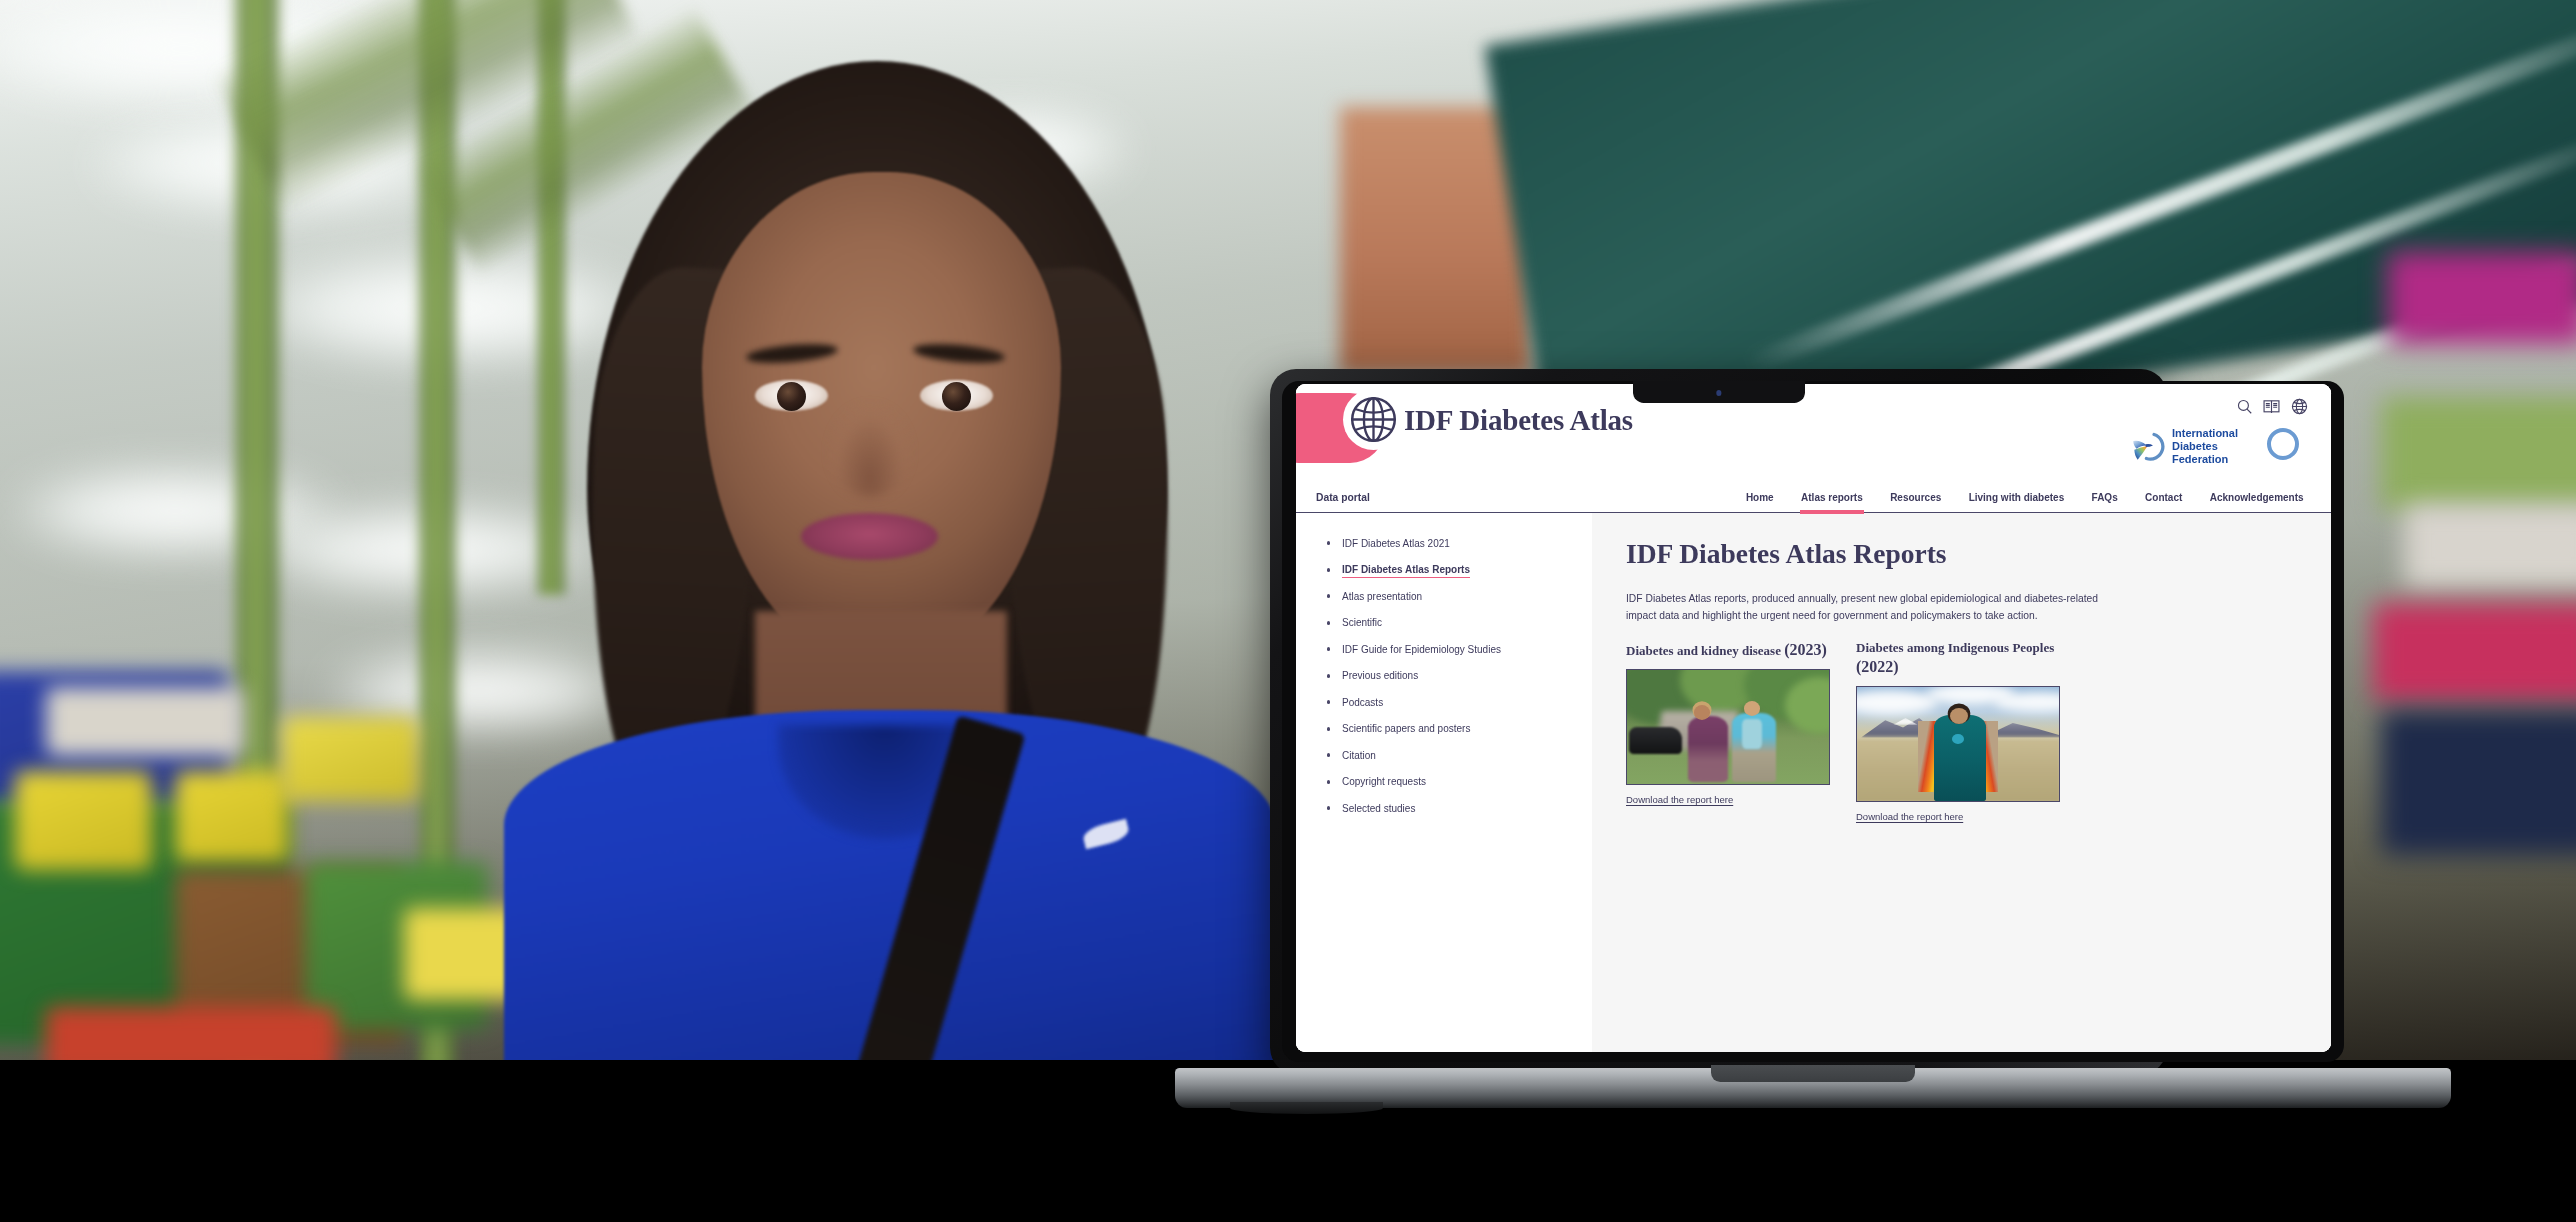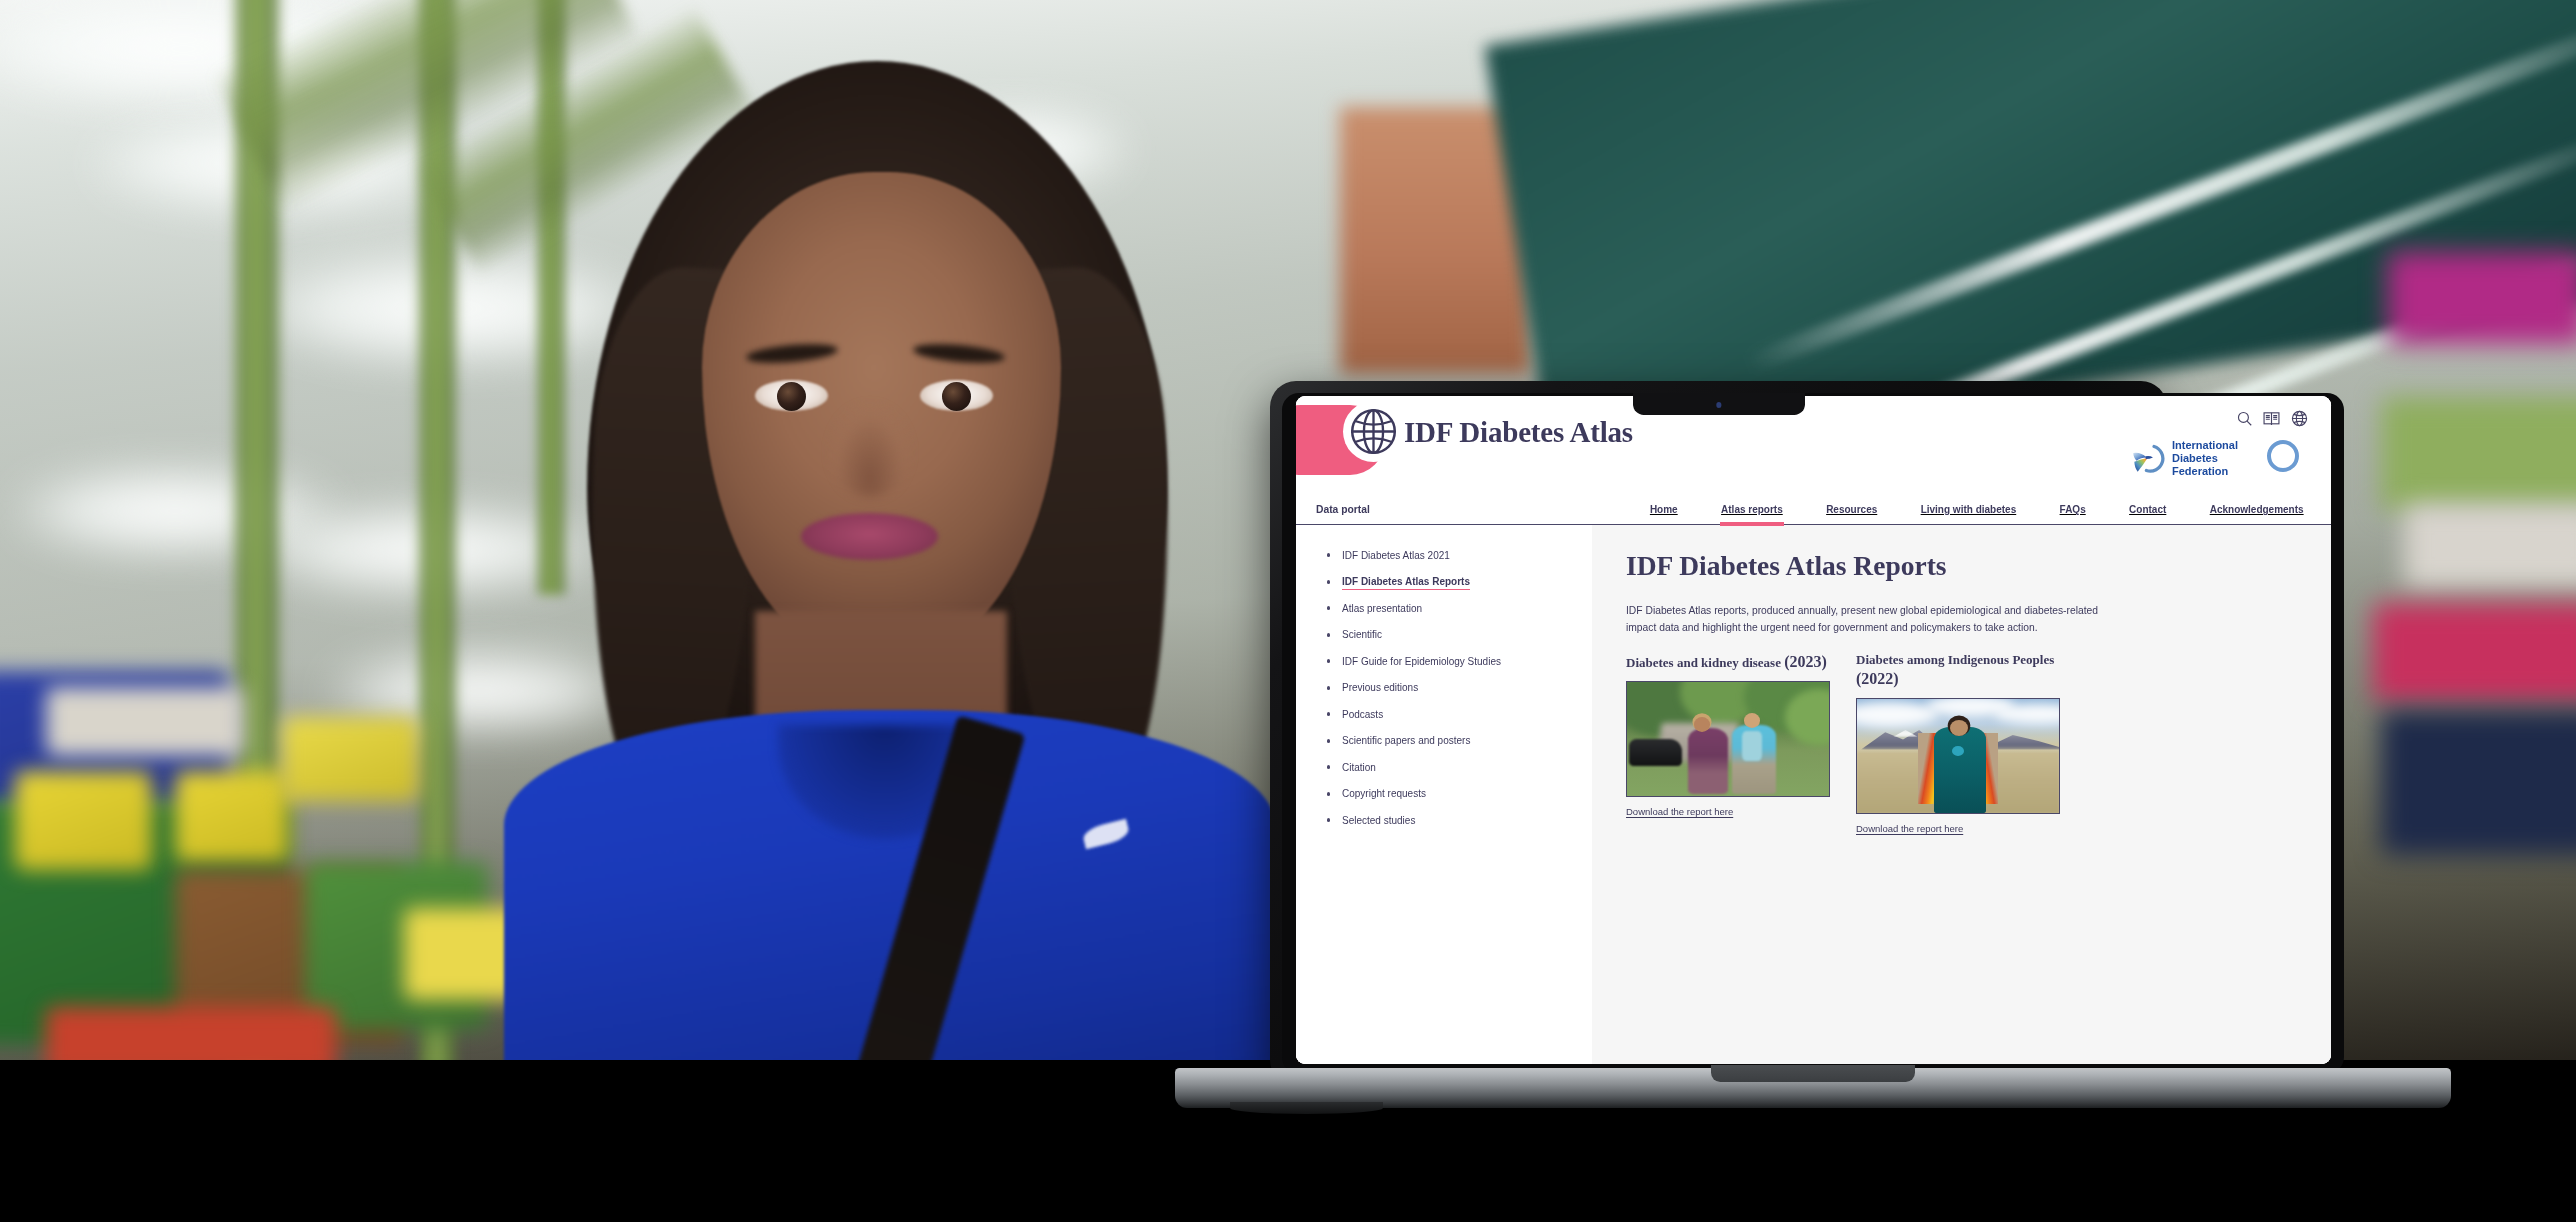--- a/index.html
+++ b/index.html
@@ -136,21 +136,21 @@
   }
 
   
   .bottom-band {
     position: absolute; left: 0; bottom: 0; width: 2576px; height: 162px; background: #000;
   }
 
   
   .laptop { position: absolute; left: 1270px; top: 369px; width: 1087px; height: 739px; }
   .lid {
-    position: absolute; left: 0; top: 12px; width: 897px; height: 705px;
+    position: absolute; left: 0; top: 0; width: 897px; height: 705px;
     background: linear-gradient(135deg, #2c2d2f 0%, #141416 18%, #0b0b0c 50%, #141416 84%, #303134 100%);
     border-radius: 26px;
     box-shadow: 0 17px 46px rgba(0,0,0,.62);
     padding-left: 12px;
   }
   .lid-inner {
     position: absolute; left: 12.2px; top: 12.2px; width: 1062px; height: 681px;
     background: #0a0a0b; border-radius: 17px;
   }
   .notch {
@@ -218,21 +218,21 @@
     border: 4.6px solid #6b9bd2;
   }
 
   
   .nav {
     position: relative; flex: 0 0 37px; height: 37px;
     border-bottom: 1.5px solid #4a4768;
     display: flex; align-items: flex-end;
   }
   .nav-left { position: absolute; left: 20px; bottom: 9.2px; font-size: 10.3px; font-weight: 700; color: #3d3a5c; }
-  .nav-right { margin-left: auto; display: flex; gap: 16px; padding-right: 13.7px; text-decoration: underline; }
+  .nav-right { margin-left: auto; display: flex; gap: 0; padding-right: 13.7px; }
   .nav-item {
     position: relative; font-size: 10px; font-weight: 700; color: #3d3a5c;
     padding: 0 13.7px 9.2px 13.7px; white-space: nowrap;
   }
   .nav-item.active::after {
     content: ""; position: absolute; left: 12.2px; right: 12.2px; bottom: -1.5px;
     height: 3.8px; background: #ef5d80;
   }
 
   

